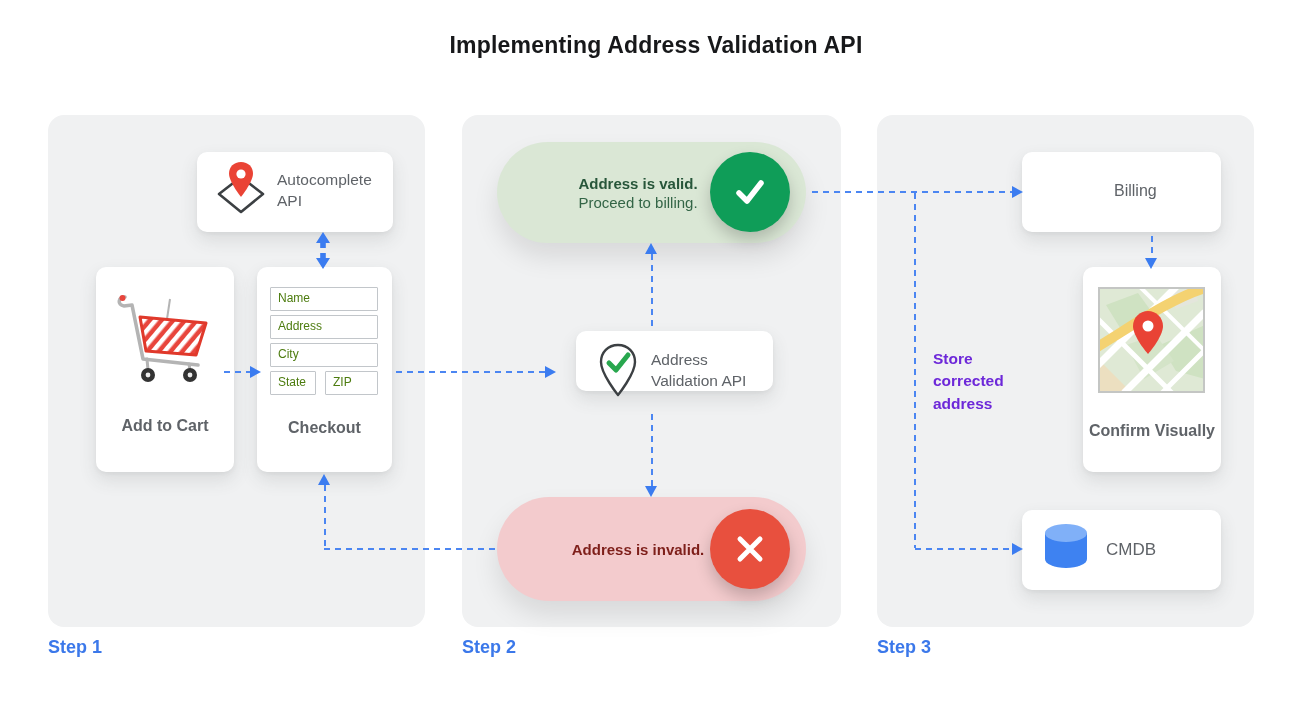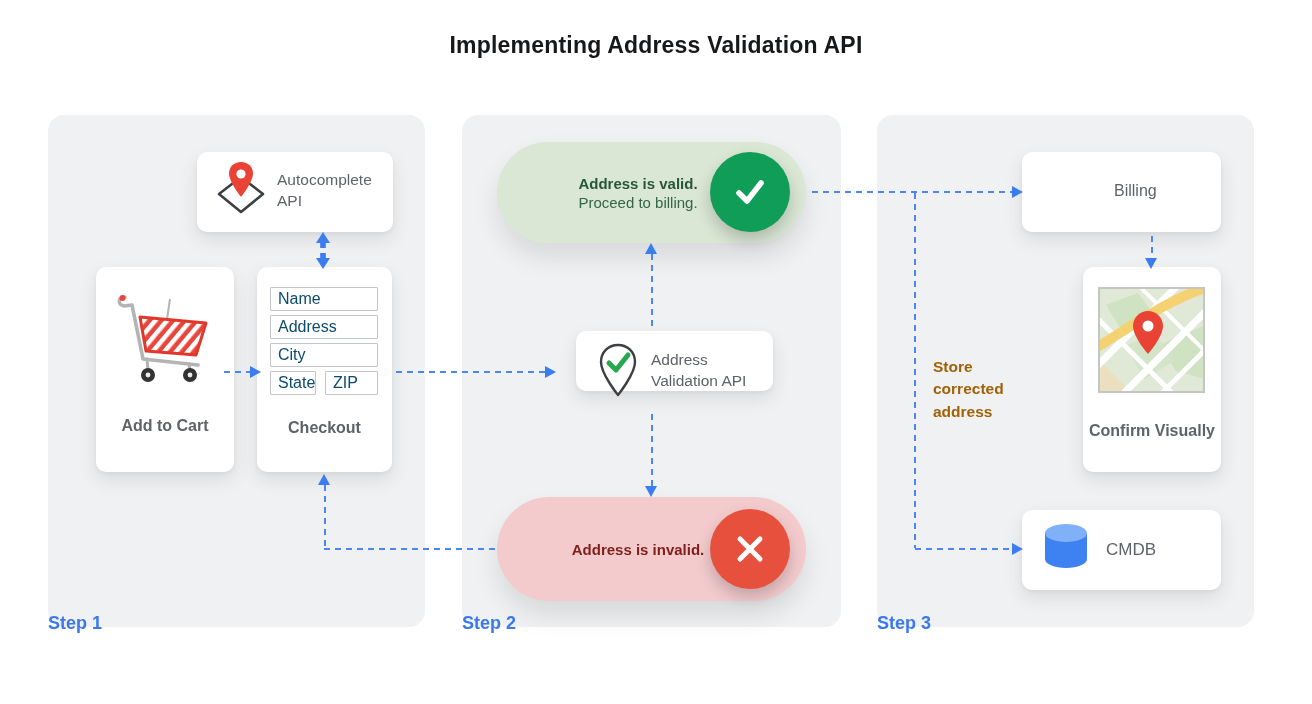--- a/index.html
+++ b/index.html
@@ -7,34 +7,34 @@
   .stage { position:relative; width:1312px; height:704px; background:#ffffff; overflow:hidden; }
 
   .page-title { position:absolute; top:32px; left:0; width:100%; text-align:center;
     font-size:23px; font-weight:bold; color:#17181a; letter-spacing:.2px; }
 
   .panel { position:absolute; top:115px; height:512px; background:#f0f1f2; border-radius:16px; }
   #panel-1 { left:48px;  width:377px; }
   #panel-2 { left:462px; width:379px; }
   #panel-3 { left:877px; width:377px; }
 
-  .step-label { position:absolute; top:613px; font-size:18px; font-weight:bold; color:#3b78ea;text-align:center; }
+  .step-label { position:absolute; top:637px; font-size:18px; font-weight:bold; color:#3b78ea;text-align:center; }
   #step1-label { left:48px; } #step2-label { left:462px; } #step3-label { left:877px; }
 
   .card { position:absolute; background:#ffffff; border-radius:10px;
     box-shadow:0 8px 18px rgba(60,64,67,.12), 0 2px 4px rgba(60,64,67,.06); }
 
   .caption { position:absolute; width:100%; text-align:center; font-weight:bold;
     font-size:16px; color:#5f6368; line-height:1.4; }
 
   .side-label { color:#5f6368; font-size:15.5px; line-height:1.35; }
 
   
   .field { position:absolute; height:24px; background:#fff; border:1.5px solid #c2c6ca;
-    color:#0c4a6e; font-size:16px; line-height:21px; padding-left:7px; border-radius:1px; }
+    color:#4d7c0f; font-size:12px; line-height:21px; padding-left:7px; border-radius:1px; }
 
   
   .pill { position:absolute; left:497px; width:309px; box-shadow:0 14px 26px rgba(0,0,0,.10); }
   .pill-valid   { top:142px; height:101px; border-radius:51px; background:#dae7d5; }
   .pill-invalid { top:497px; height:104px; border-radius:52px; background:#f3cbcd; }
   .pill-text { position:absolute; left:58px; top:0; height:100%; width:166px;
     display:flex; flex-direction:column; justify-content:center; text-align:center; }
   .pill-text .t1 { font-weight:bold; font-size:15px; }
   .pill-text .t2 { font-size:15px; margin-top:2px; }
   .pill-valid   .t1 { color:#27563a; } .pill-valid   .t2 { color:#336546; }
@@ -47,22 +47,22 @@
   
   .hline { position:absolute; height:2px;
     background:repeating-linear-gradient(90deg,#4b86f2 0 6px,transparent 6px 11px); }
   .vline { position:absolute; width:2px;
     background:repeating-linear-gradient(180deg,#4b86f2 0 6px,transparent 6px 11px); }
   .arr { position:absolute; width:0; height:0; }
   .arr-right { border-top:6px solid transparent; border-bottom:6px solid transparent; border-left:11px solid #3b7cf0; }
   .arr-up    { border-left:6px solid transparent; border-right:6px solid transparent; border-bottom:11px solid #3b7cf0; }
   .arr-down  { border-left:6px solid transparent; border-right:6px solid transparent; border-top:11px solid #3b7cf0; }
 
-  .store-note { position:absolute; left:933px; top:356px; width:92px;
-    font-size:15.5px; font-weight:bold; color:#a16207; line-height:1.45; }
+  .store-note { position:absolute; left:933px; top:348px; width:92px;
+    font-size:15.5px; font-weight:bold; color:#6d28d9; line-height:1.45; }
 </style>
 </head>
 <body>
 
 <div class="stage">
 
   <div class="page-title">Implementing Address Validation API</div>
 
   <div class="panel" id="panel-1"></div>
   <div class="panel" id="panel-2"></div>

